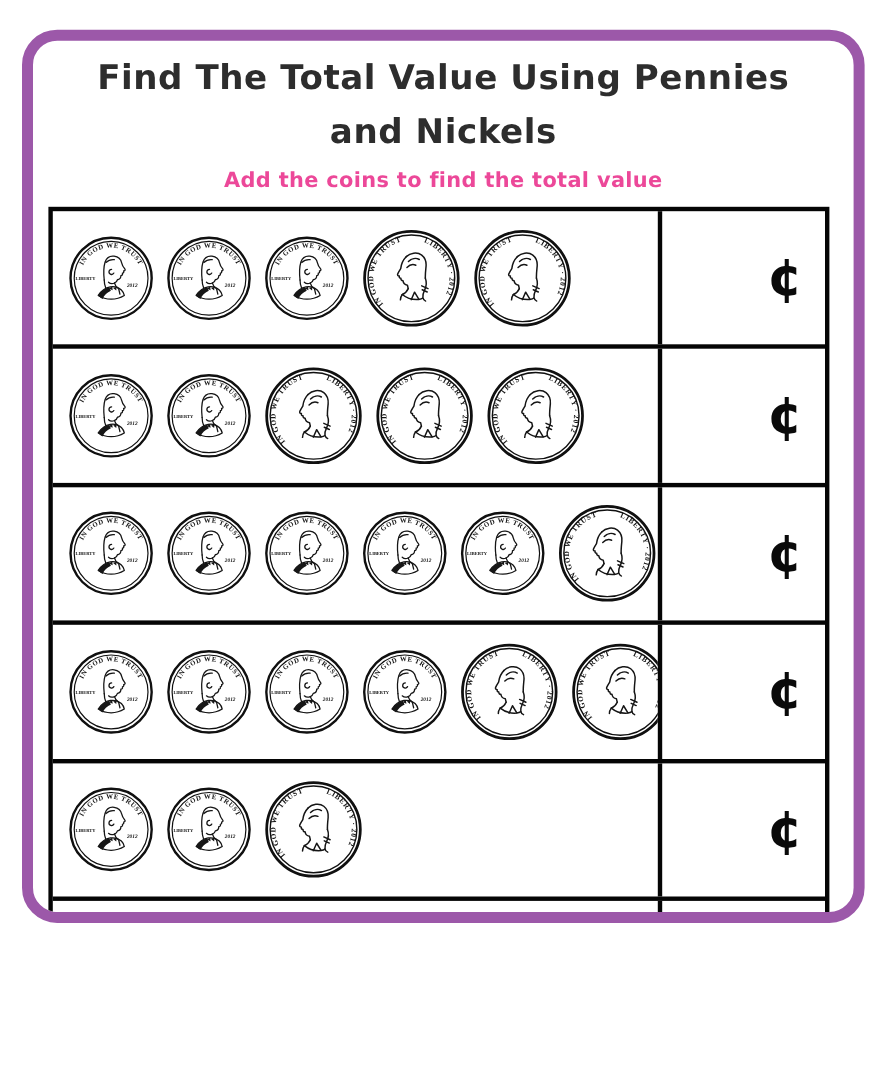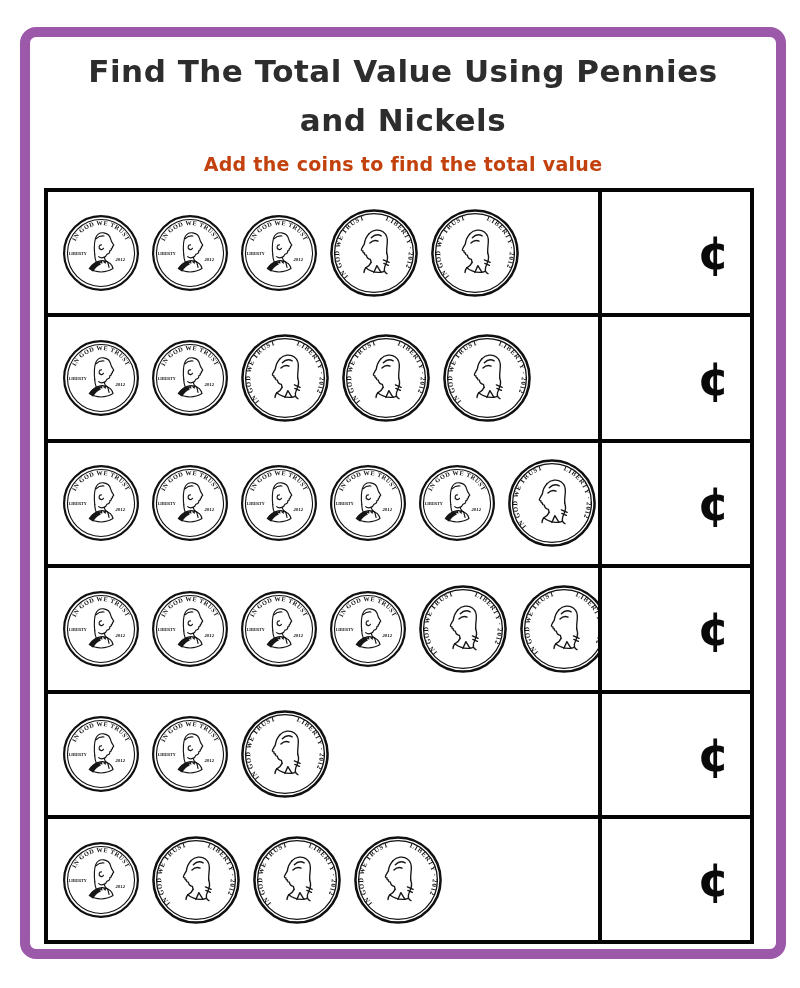--- a/index.html
+++ b/index.html
@@ -1,31 +1,31 @@
 <!DOCTYPE html>
 <html><head>
 <meta charset="utf-8">
 <style>
   html,body { margin:0; padding:0; background:#ffffff; }
   body { width:800px; height:988px; position:relative; font-family:"DejaVu Sans", sans-serif; }
 
   .sheet {
-    position:absolute; left:20px; top:27px; width:766px; height:932px;
-    box-sizing:border-box; border:10px solid #9c58a9; border-radius:16px;
+    position:absolute; left:20px; top:27px; width:766px; height:812px;
+    box-sizing:border-box; border:10px solid #9c58a9; border-radius:32px;
     background:#ffffff; overflow:hidden;
   }
 
   .title {
     margin:10px auto 0; max-width:705px; text-align:center;
     font-size:31px; font-weight:bold; color:#2d2d2d;
     line-height:1.58; letter-spacing:0.5px;
   }
   .subtitle {
     margin:8px 0 0; text-align:center; font-size:19px; font-weight:bold;
-    color:#c2410c; letter-spacing:0.3px;
+    color:#ec4899; letter-spacing:0.3px;
   }
 
   .wtable {
     margin:13px 0 0 14px; width:710px; box-sizing:border-box;
     border:4px solid #050505; background:#fff;
   }
   .wrow { display:flex; height:121.4px; border-bottom:4px solid #050505; }
   .wrow:last-child { border-bottom:none; }
   .coins { flex:1; display:flex; align-items:center; gap:11px; padding-left:14px; overflow:hidden; }
   .answer {

